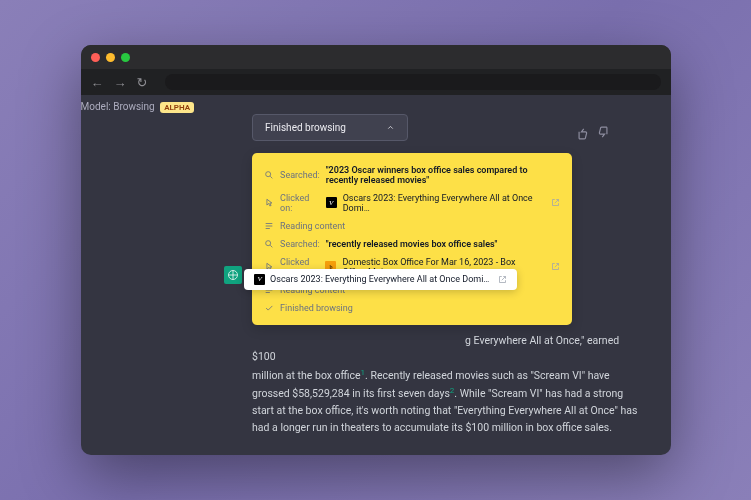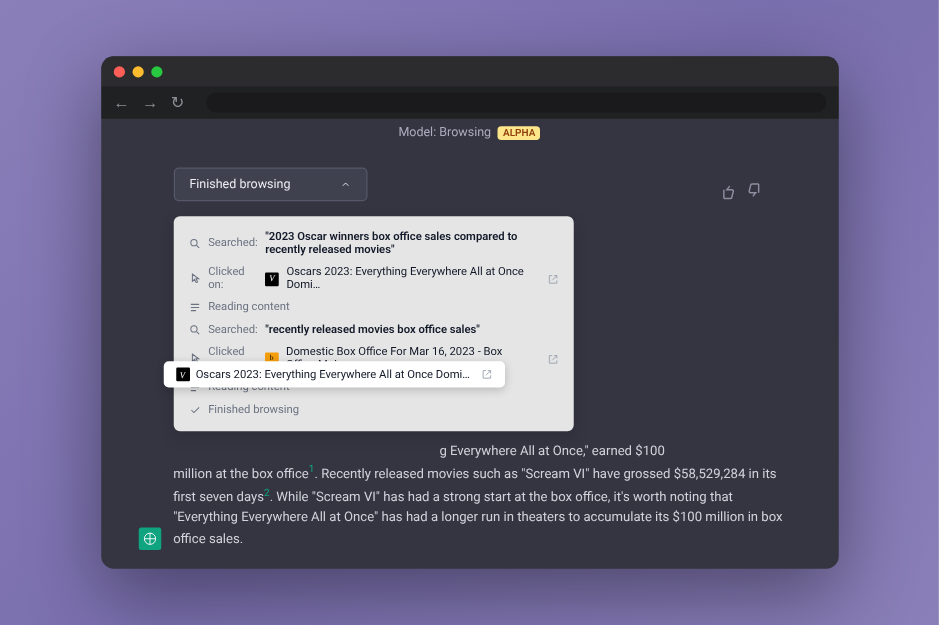--- a/index.html
+++ b/index.html
@@ -4,36 +4,36 @@
 <style>
 *{margin:0;padding:0;box-sizing:border-box;font-family:-apple-system,BlinkMacSystemFont,"Segoe UI",Roboto,sans-serif}
 body{width:751px;height:500px;background:linear-gradient(135deg,#8a7fb8 0%,#7a6fae 50%,#8a7fb8 100%);display:flex;align-items:center;justify-content:center}
 .window{width:590px;height:410px;background:#343541;border-radius:10px;overflow:hidden;box-shadow:0 20px 60px rgba(0,0,0,.4);display:flex;flex-direction:column}
 .titlebar{height:24px;background:#2c2c2e;display:flex;align-items:center;padding:0 10px;gap:6px}
 .dot{width:9px;height:9px;border-radius:50%}
 .d-red{background:#ff5f57}.d-yel{background:#febc2e}.d-grn{background:#28c840}
 .toolbar{height:26px;background:#202123;display:flex;align-items:center;padding:0 10px;gap:10px}
 .nav-arrow{color:#8e8e93;font-size:13px;cursor:pointer}
 .url-bar{flex:1;height:16px;background:#1a1a1c;border-radius:8px;margin-left:8px}
-.content{flex:1;overflow:hidden;color:#d1d5db;display:flex;flex-direction:column}
+.content{flex:1;overflow:hidden;color:#d1d5db;display:flex;}
 .model-row{text-align:center;padding:6px 0;font-size:10px;color:#acacbe}
 .alpha-badge{background:#fde68a;color:#92400e;font-size:8px;padding:1px 4px;border-radius:3px;margin-left:3px;font-weight:600}
 .user-row{background:#40414f;padding:10px 30px;display:flex;gap:10px;align-items:flex-start}
 .avatar{width:18px;height:18px;border-radius:2px;flex-shrink:0}
 .user-av{background:linear-gradient(135deg,#8b7355,#a0826d)}
 .bot-av{background:#10a37f;display:flex;align-items:center;justify-content:center}
 .bot-av svg{width:12px;height:12px}
 .user-text{font-size:11px;color:#ececf1;line-height:1.5}
-.assistant-row{padding:16px 30px;display:flex;gap:10px;align-items:flex-end;position:relative;flex:1}
+.assistant-row{padding:4px 30px;display:flex;gap:10px;align-items:center;position:relative;flex:1}
 .asst-content{flex:1;position:relative}
 .feedback{position:absolute;right:30px;top:12px;display:flex;gap:8px;color:#8e8ea0}
 .fb-icon{width:14px;height:14px;cursor:pointer}
 .dropdown-btn{background:#40414f;border:1px solid #565869;border-radius:4px;padding:7px 12px;font-size:10px;color:#ececf1;display:inline-flex;align-items:center;gap:40px;cursor:pointer;margin-bottom:12px}
 .chevron{width:9px;height:9px}
-.panel{background:#e5e5e5;border-radius:5px;padding:8px 0;width:320px;color:#374151;font-size:9px;margin-bottom:8px;box-shadow:0 4px 12px rgba(0,0,0,.15)}
+.panel{background:#fde047;border-radius:5px;padding:8px 0;width:320px;color:#374151;font-size:9px;margin-bottom:8px;box-shadow:0 4px 12px rgba(0,0,0,.15)}
 .panel-row{padding:4px 12px;display:flex;align-items:center;gap:6px}
 .row-icon{width:10px;height:10px;flex-shrink:0;color:#6b7280}
 .row-label{color:#6b7280}
 .row-bold{font-weight:600;color:#111827}
 .link-text{color:#111827}
 .favicon{width:11px;height:11px;background:#000;color:#fff;font-size:7px;display:inline-flex;align-items:center;justify-content:center;font-style:italic;font-family:serif;border-radius:1px;flex-shrink:0}
 .favicon.bom{background:#f59e0b;color:#000;font-style:normal;font-size:6px}
 .ext-icon{width:9px;height:9px;color:#9ca3af;margin-left:4px;flex-shrink:0}
 .tooltip{position:absolute;background:#fff;border-radius:4px;padding:5px 10px;font-size:9px;color:#111827;display:flex;align-items:center;gap:5px;box-shadow:0 2px 8px rgba(0,0,0,.2);left:-8px;top:155px;z-index:10}
 .response-text{font-size:10.5px;line-height:1.6;color:#d1d5db;padding-top:0}

